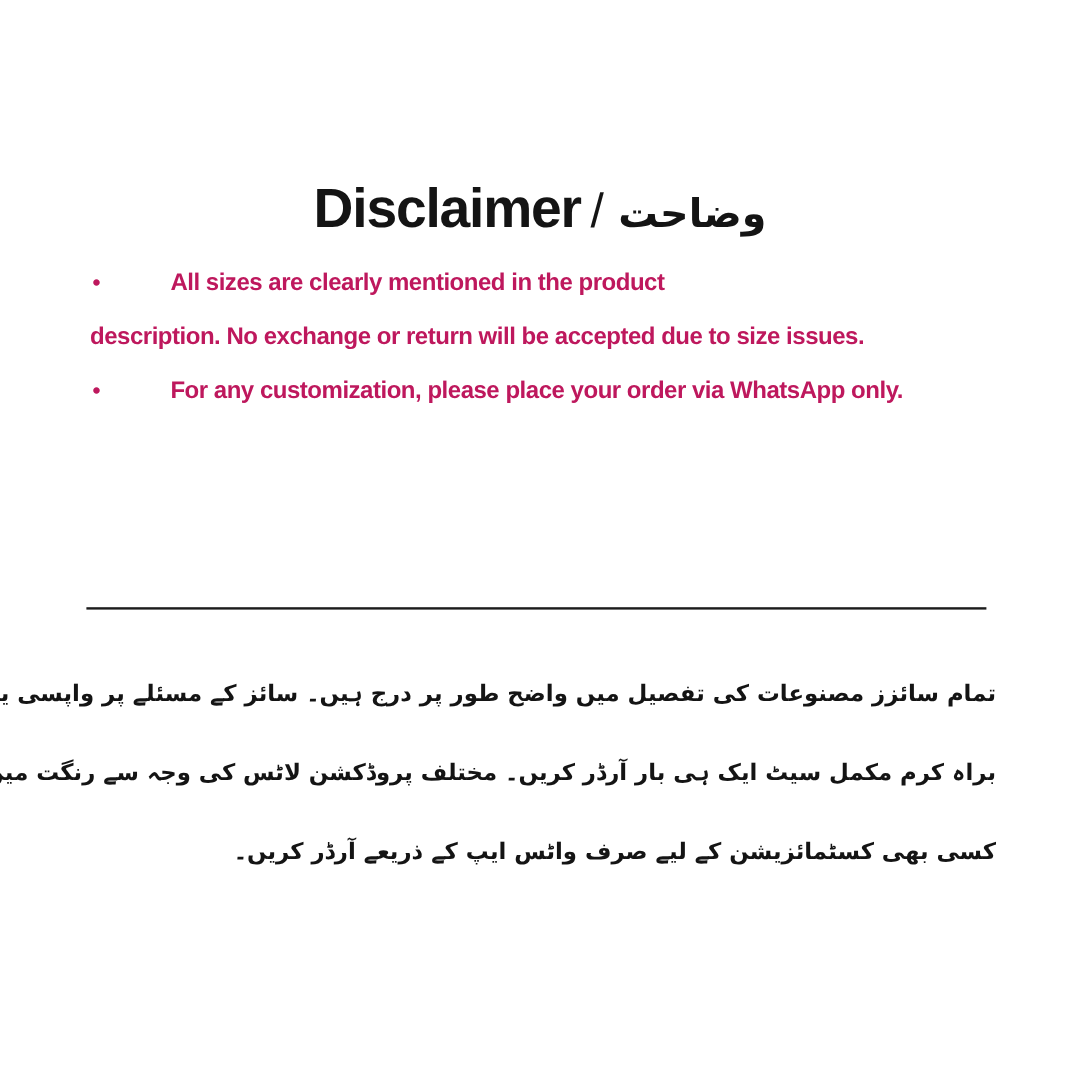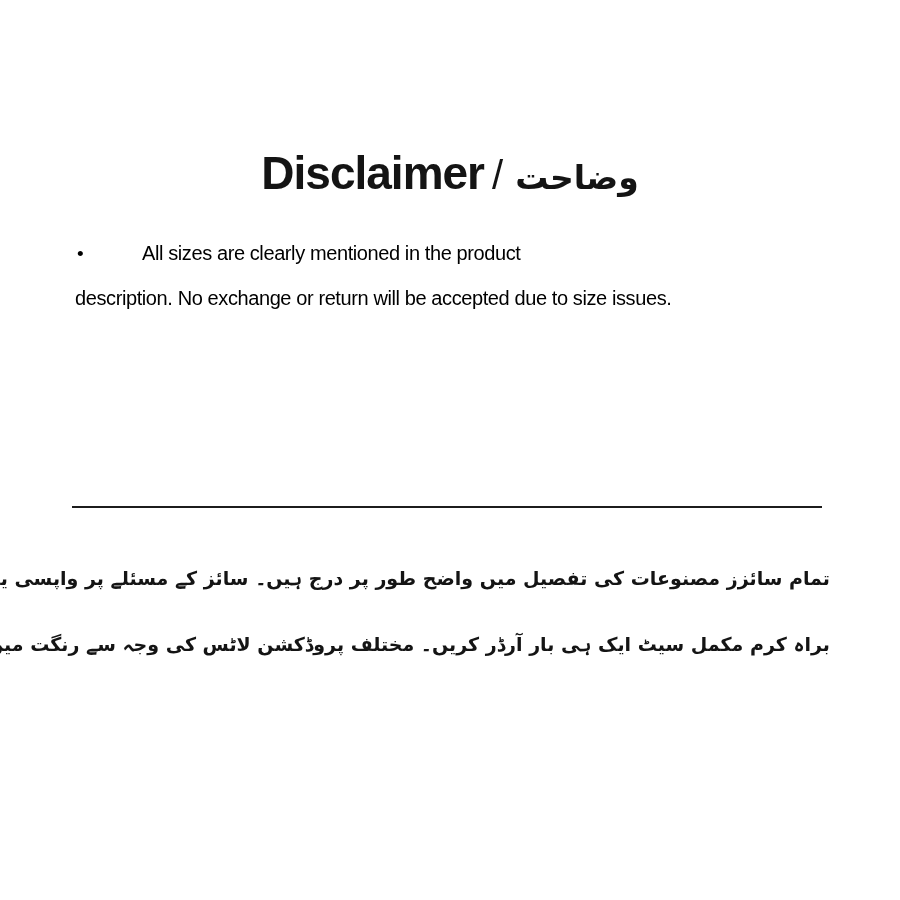--- a/index.html
+++ b/index.html
@@ -45,28 +45,28 @@
     font-family: "DejaVu Sans", sans-serif;
     font-size: 33px;
     font-weight: 700;
     direction: rtl;
     unicode-bidi: isolate;
     color: #141414;
   }
   
   .bullets {
     position: absolute;
-    top: 231px;
+    top: 214px;
     left: 75px;
     right: 25px;
     font-size: 20px;
-    font-weight: 400;
+    font-weight: 700;
     letter-spacing: -0.4px;
     line-height: 45px;
-    color: #000000;
+    color: #be185d;
   }
   .bullet-para {
     margin: 0;
   }
   .bullet-marker {
     display: inline-block;
     width: 65px;
     padding-left: 2px;
     font-size: 19px;
   }
@@ -106,22 +106,24 @@
 
 <div class="page">
 
   <div class="title">
     <span class="title-en">Disclaimer</span><span class="title-divider">/</span><span class="title-ur">وضاحت</span>
   </div>
 
   <div class="bullets">
     <p class="bullet-para"><span class="bullet-marker">•</span><span class="bullet-text">All sizes are clearly mentioned in the product
 description. No exchange or return will be accepted due to size issues.</span></p>
+    <p class="bullet-para"><span class="bullet-marker">•</span><span class="bullet-text">For any customization, please place your order via WhatsApp only.</span></p>
   </div>
 
   <div class="rule"></div>
 
   <div class="urdu">
     <p class="urdu-line">تمام سائزز مصنوعات کی تفصیل میں واضح طور پر درج ہیں۔ سائز کے مسئلے پر واپسی یا تبادلہ ممکن نہیں ہو گا۔</p>
     <p class="urdu-line">براہ کرم مکمل سیٹ ایک ہی بار آرڈر کریں۔ مختلف پروڈکشن لاٹس کی وجہ سے رنگت میں معمولی فرق ہو سکتا ہے۔</p>
+    <p class="urdu-line">کسی بھی کسٹمائزیشن کے لیے صرف واٹس ایپ کے ذریعے آرڈر کریں۔</p>
   </div>
 
 </div>
 
 </body></html>

